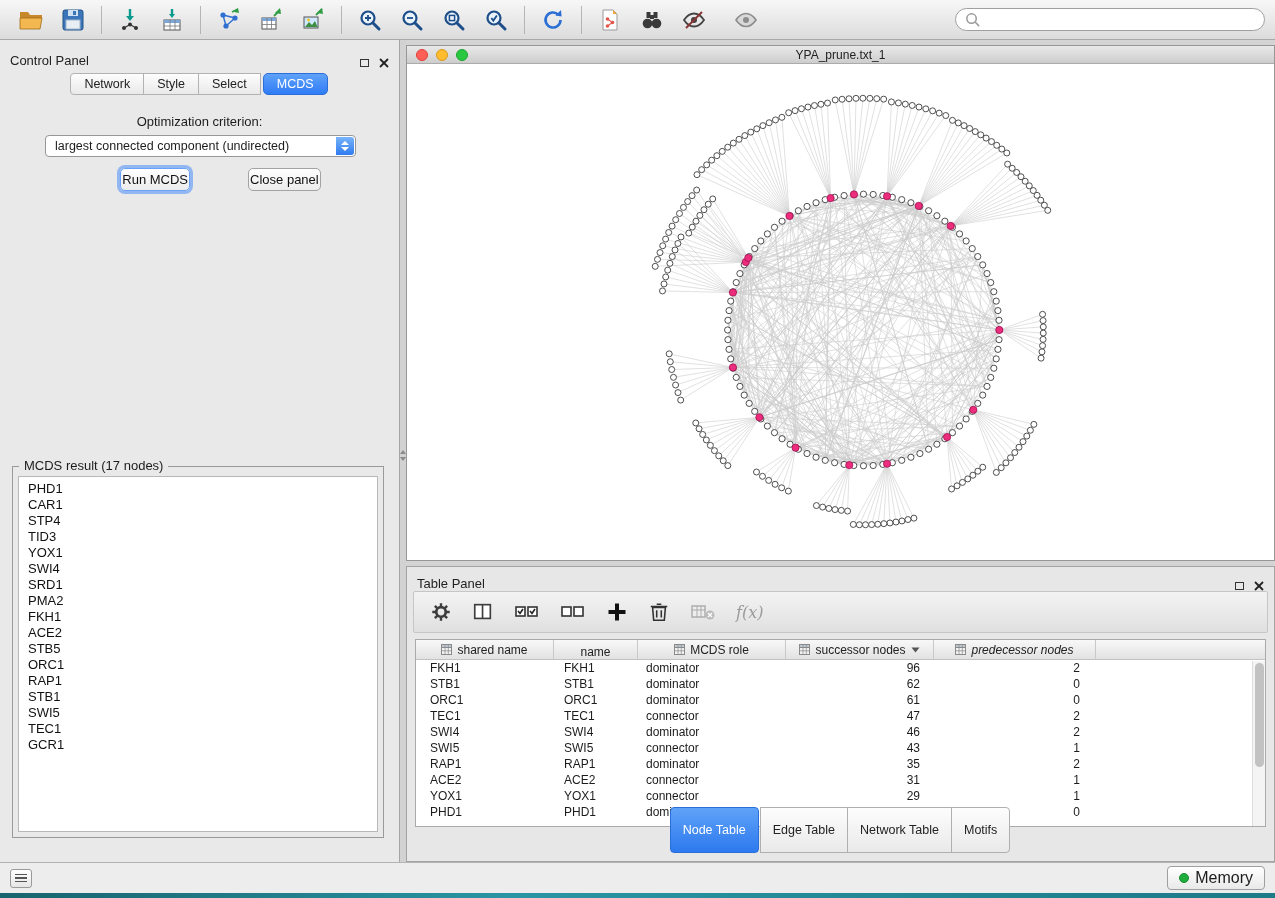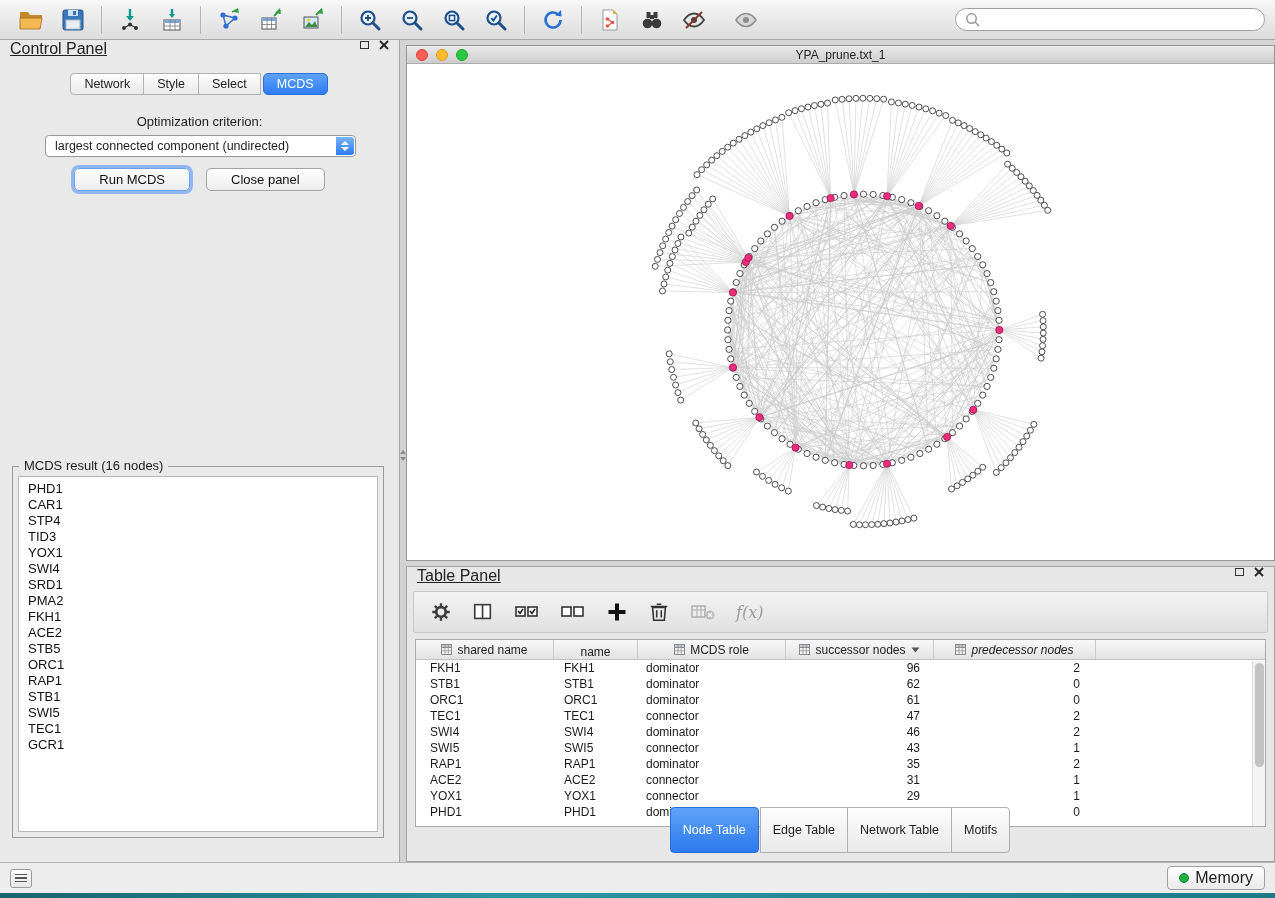--- a/index.html
+++ b/index.html
@@ -14,40 +14,40 @@
   .tb-btn { width:34px; height:32px; display:flex; align-items:center; justify-content:center;
     border-radius:4px; margin:0 4px; cursor:default; }
   .tb-sep { width:1px; height:28px; background:#b5b5b5; margin:0 7px; }
   .tb-search { margin-left:auto; width:310px; height:23px; background:#fff; border:1px solid #9f9f9f;
     border-radius:12px; display:flex; align-items:center; padding:0 8px; gap:5px; }
   .tb-search input { border:none; outline:none; flex:1; font-size:12px; background:transparent; }
 
   
   .control-panel { position:absolute; left:0; top:40px; width:400px; bottom:36px;
     background:#e9e9e9; border-right:1px solid #a5a5a5; }
-  .panel-titlebar { height:28px; display:flex; align-items:flex-start; padding:0 10px; font-size:16px; color:#222;text-decoration:underline; }
+  .panel-titlebar { height:28px; display:flex; align-items:flex-end; padding:0 10px; font-size:13px; color:#222; }
   .panel-titlebar .win-icons { margin-left:auto; display:flex; align-items:center; gap:10px; }
   .cp-tabs { position:absolute; top:33px; left:0; right:0; display:flex; justify-content:center; }
   .cp-tab { font-size:12.5px; padding:3px 13px; background:linear-gradient(#fdfdfd,#e9e9e9);
     border:1px solid #b2b2b2; margin-left:-1px; color:#222; }
   .cp-tab:first-child { border-radius:4px 0 0 4px; }
   .cp-tab.active { background:linear-gradient(#5fa2f8,#2f7cf6); color:#fff; border:1px solid #2a6fd8;
     border-radius:5px; margin-left:2px; }
   .opt-label { position:absolute; top:74px; left:0; right:0; text-align:center; font-size:13px; }
   .dropdown { position:absolute; top:95px; left:45px; width:311px; height:22px; background:#fff;
     border:1px solid #979797; border-radius:4px; display:flex; align-items:center; padding-left:9px;
     font-size:12.5px; }
   .dd-stepper { position:absolute; right:1px; top:1px; bottom:1px; width:18px; border-radius:0 3px 3px 0;
     background:linear-gradient(#79b4fa,#2e7bf0); display:flex; flex-direction:column; align-items:center;
     justify-content:center; gap:2px; }
   .tri-up { width:0; height:0; border-left:4px solid transparent; border-right:4px solid transparent; border-bottom:4px solid #fff; }
   .tri-dn { width:0; height:0; border-left:4px solid transparent; border-right:4px solid transparent; border-top:4px solid #fff; }
   .btn-row { position:absolute; top:128px; left:0; right:0; display:flex; justify-content:center; gap:16px; }
-  .btn { font-size:13px; padding:3px 24px; background:linear-gradient(#ffffff,#ececec);
-    border:1px solid #a3a3a3; border-radius:5px; color:#111; }
+  .btn { font-size:13px; padding:3px 1px; background:linear-gradient(#ffffff,#ececec);
+    border:1px solid #a3a3a3; border-radius:5px; color:#111;margin-left:42px; }
   .btn.focused { border-color:#6aa2f8; box-shadow:0 0 0 3px rgba(74,140,250,.55); }
   .result-box { position:absolute; left:12px; width:372px; top:426px; height:372px;
     border:1px solid #9a9a9a; background:#e9e9e9; }
   .result-legend { position:absolute; top:-9px; left:6px; background:#e9e9e9; padding:0 5px; font-size:13px; }
   .result-list { position:absolute; left:5px; right:5px; top:9px; bottom:5px; background:#fff;
     border:1px solid #b8b8b8; overflow:hidden; padding:4px 0 0 9px; }
   .result-item { font-size:13px; line-height:16px; color:#111; }
 
   
   .h-splitter { position:absolute; left:400px; width:6px; top:40px; bottom:36px; background:#d2d2d2; }
@@ -282,21 +282,21 @@
         <span class="tri-dn"></span>
       </span>
   </div>
 
   <div class="btn-row">
     <button class="btn focused">Run MCDS</button>
     <button class="btn">Close panel</button>
   </div>
 
   <div class="result-box">
-    <span class="result-legend">MCDS result (16 nodes)</span>
+    <span class="result-legend">MCDS result (17 nodes)</span>
     <div class="result-list">
         <div class="result-item">PHD1</div>
         <div class="result-item">CAR1</div>
         <div class="result-item">STP4</div>
         <div class="result-item">TID3</div>
         <div class="result-item">YOX1</div>
         <div class="result-item">SWI4</div>
         <div class="result-item">SRD1</div>
         <div class="result-item">PMA2</div>
         <div class="result-item">FKH1</div>

